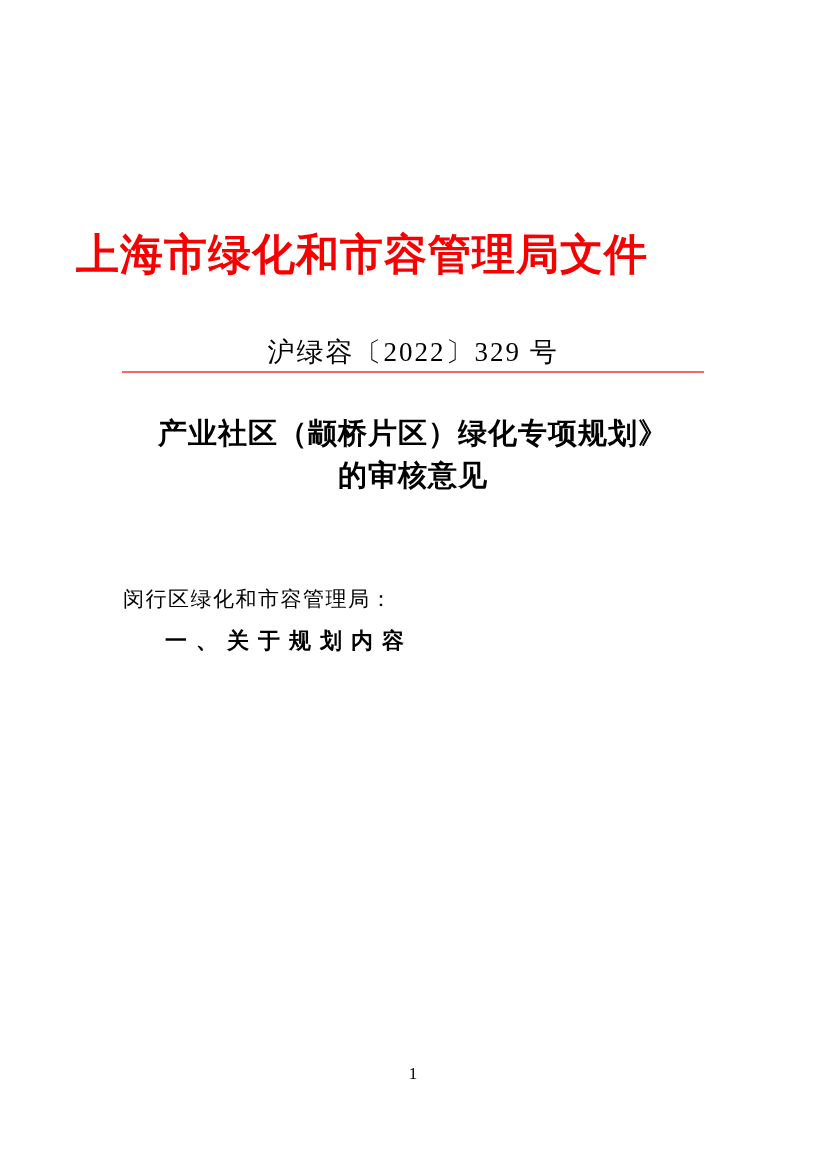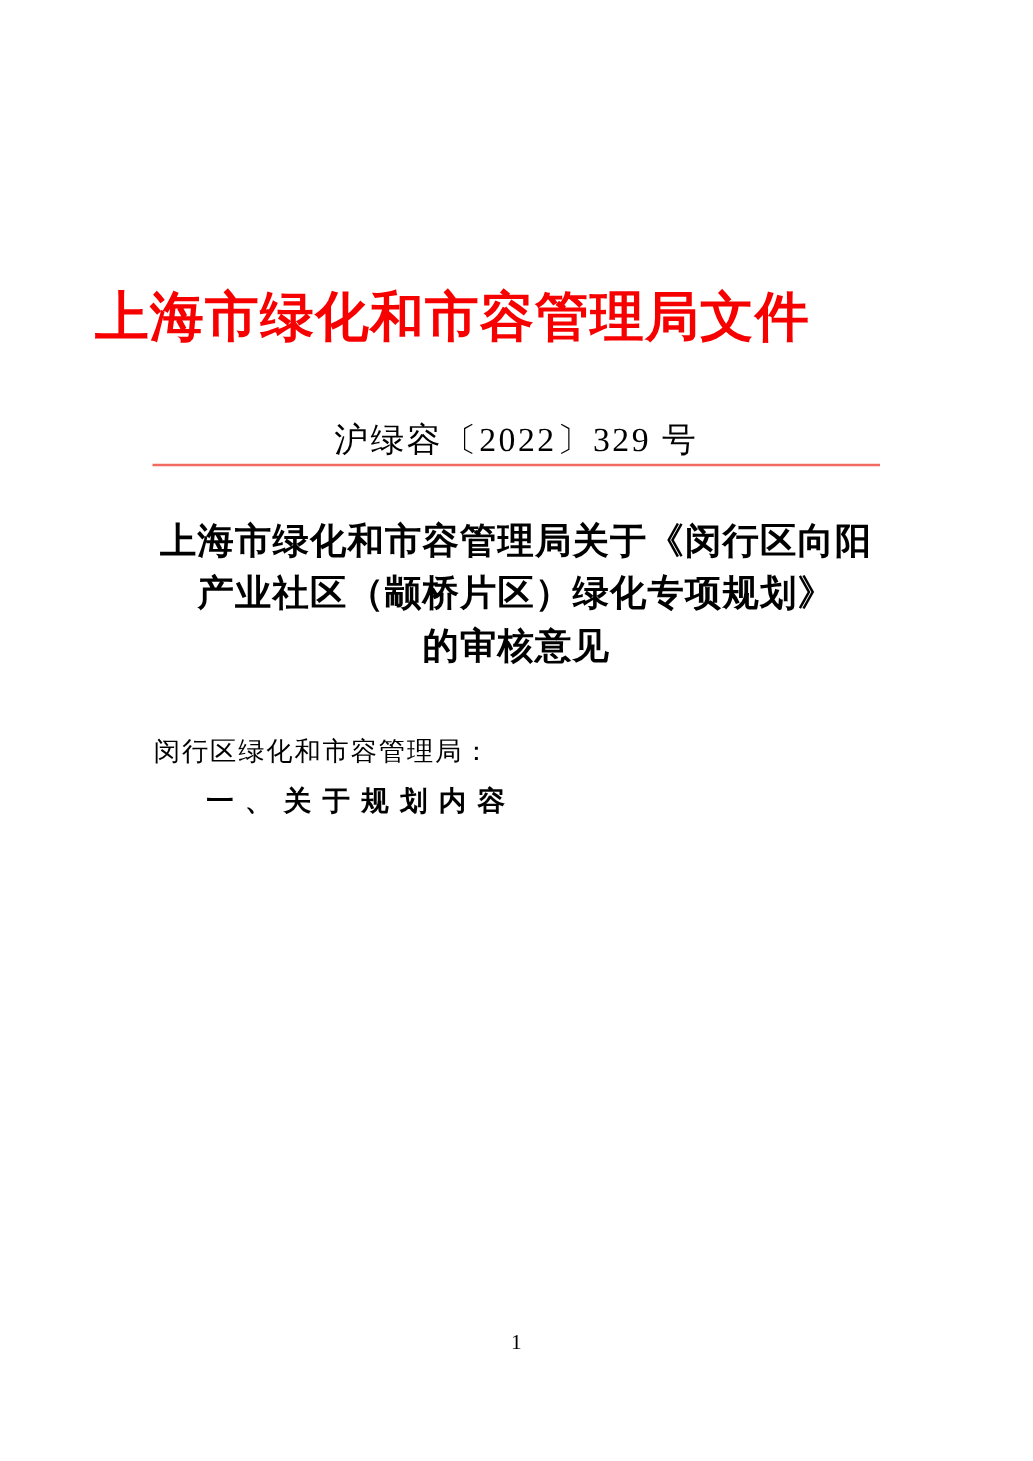--- a/index.html
+++ b/index.html
@@ -52,21 +52,21 @@
   }
   .body-text {
     position: absolute;
     top: 581px; left: 123px; width: 583px;
     font-size: 21px;
     line-height: 40px;
     letter-spacing: 1.5px;
     text-align: justify;
   }
   .body-text p { margin: 0; text-indent: 2em; }
-  .body-text p.salutation { text-indent: 0; }
+  .body-text p.salutation { text-indent: 0; font-family: Liberation Mono, monospace; }
   .body-text p.section-heading {
     font-family: Liberation Sans, sans-serif;
     font-weight: bold;
     font-size: 22px;
     letter-spacing: 9px;
     text-indent: 42px;
   }
   .page-number {
     position: absolute;
     top: 1064px; left: 0; width: 826px;
@@ -80,21 +80,20 @@
 
 <div class="page">
 
   <div class="letterhead-title">上海市绿化和市容管理局文件</div>
 
   <div class="doc-number">沪绿容〔2022〕329 号</div>
 
   <div class="red-rule"></div>
 
   <div class="doc-title">
-    <div>上海市绿化和市容管理局关于《闵行区向阳</div>
     <div>产业社区（颛桥片区）绿化专项规划》</div>
     <div>的审核意见</div>
   </div>
 
   <div class="body-text">
     <p class="salutation">闵行区绿化和市容管理局：</p>
     <p class="section-heading">一、关于规划内容</p>
   </div>
 
   <div class="page-number">1</div>

